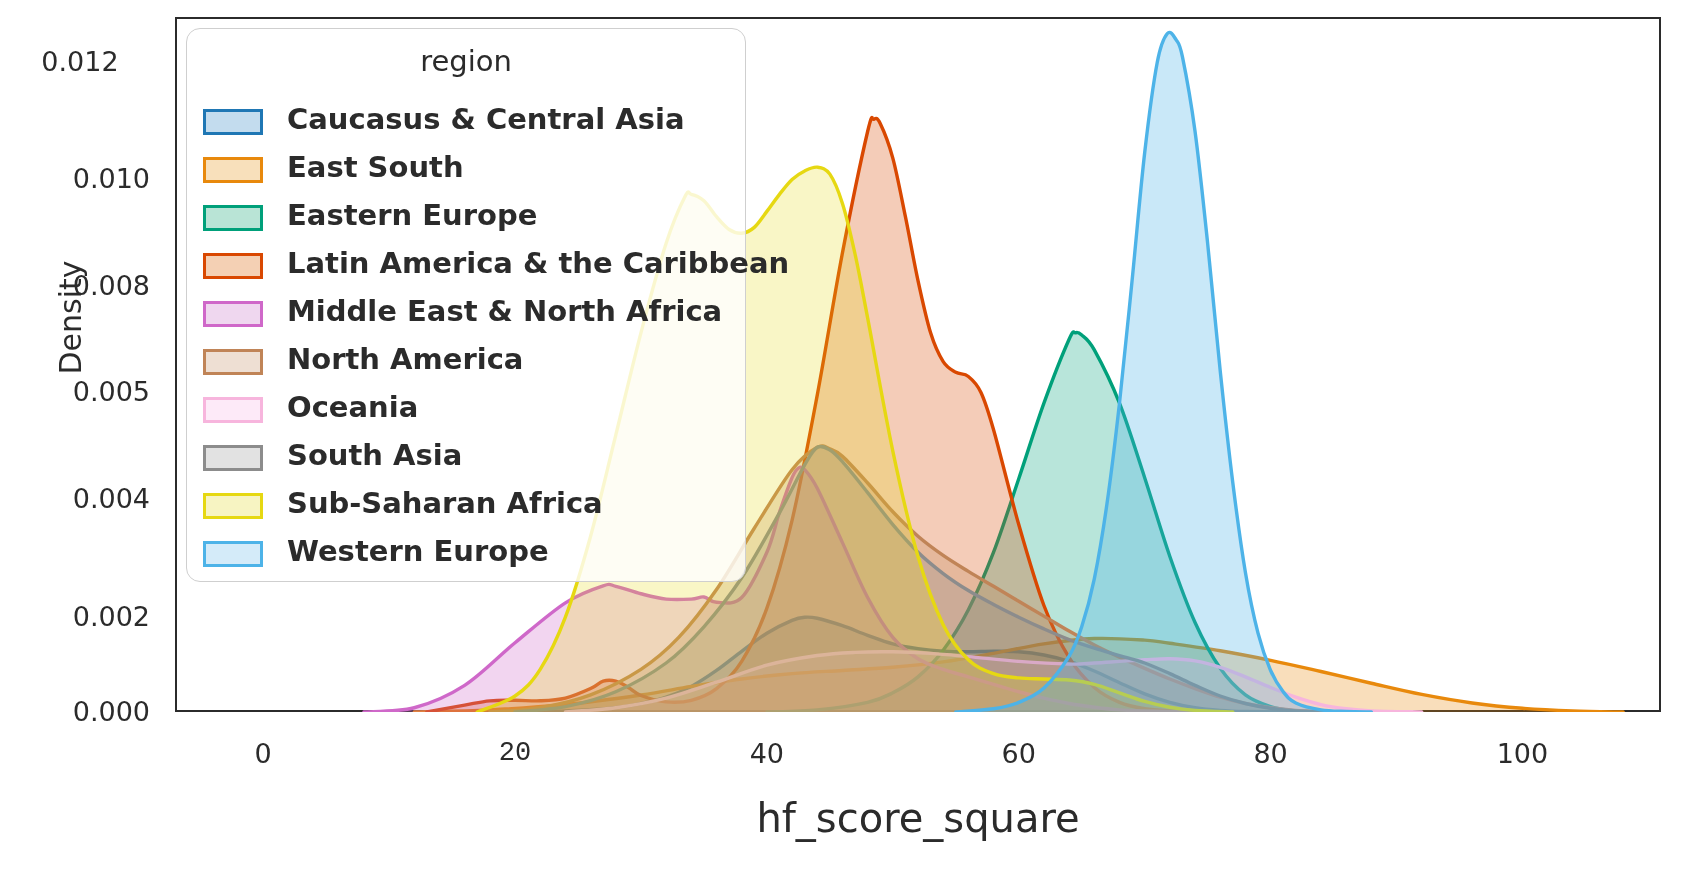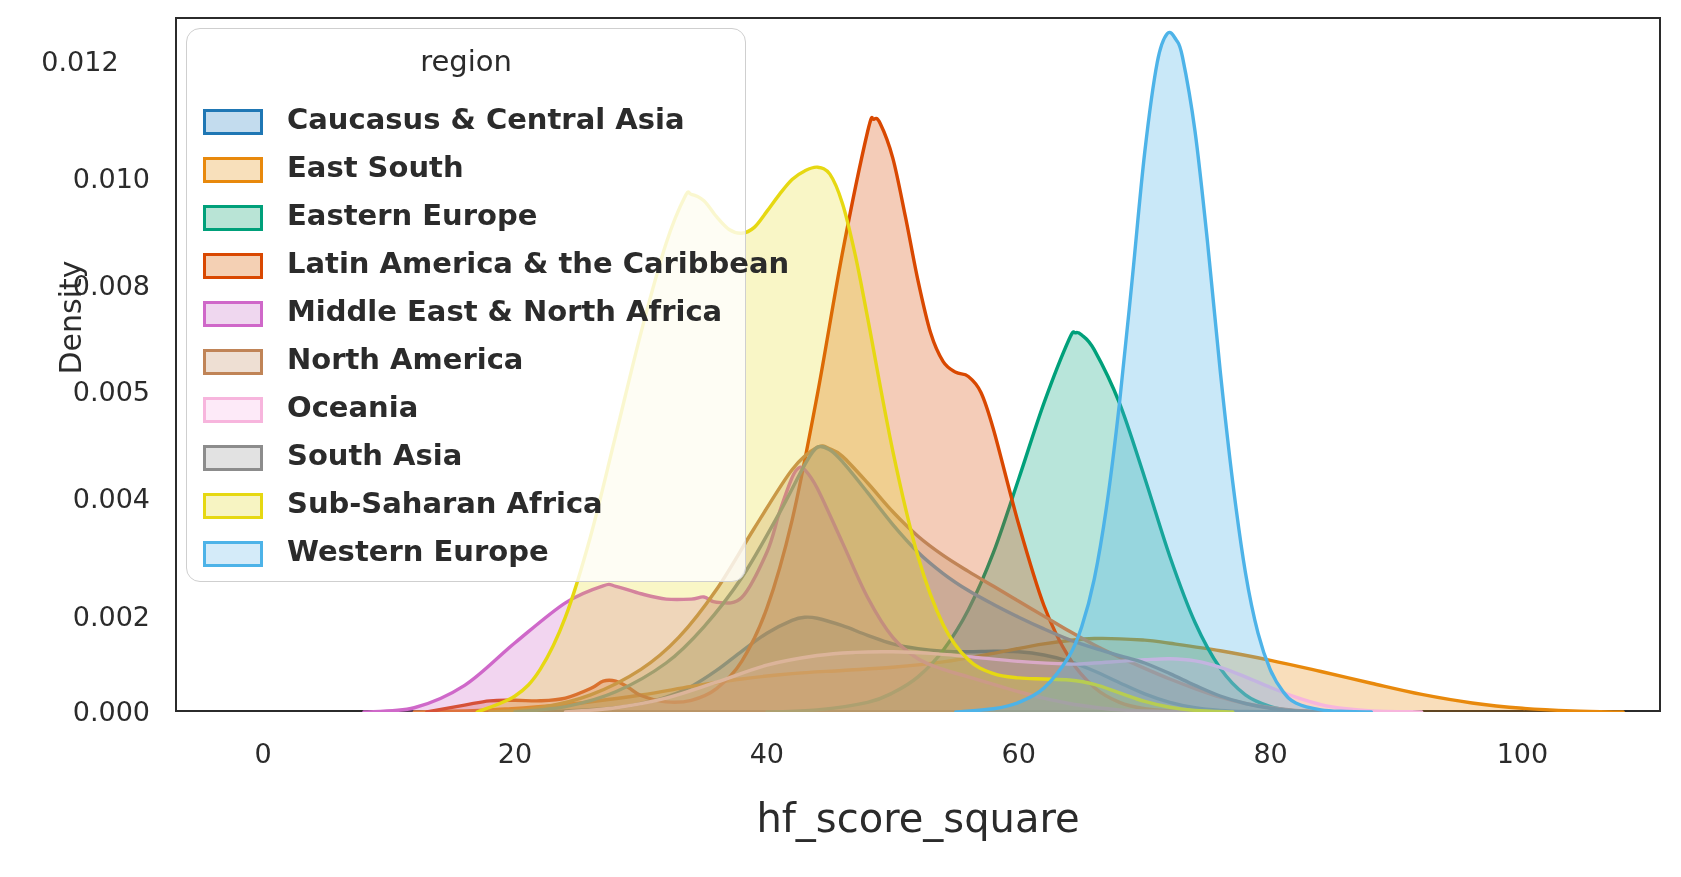--- a/index.html
+++ b/index.html
@@ -78,21 +78,21 @@
         <path d="M 340.02 695.00 C 348.41 694.11, 373.60 693.05, 390.39 689.67 C 407.18 686.30, 423.97 682.04, 440.76 674.76 C 457.55 667.48, 476.44 656.83, 491.14 646.00 C 505.83 635.17, 516.32 623.99, 528.92 609.79 C 541.51 595.59, 554.10 579.79, 566.69 560.79 C 579.29 541.80, 593.98 514.64, 604.47 495.82 C 614.97 477.00, 623.36 458.81, 629.66 447.89 C 635.96 436.97, 638.06 432.80, 642.25 430.31 C 646.45 427.83, 650.65 430.58, 654.85 432.98 C 659.05 435.37, 661.14 437.59, 667.44 444.69 C 673.74 451.79, 684.23 465.11, 692.63 475.58 C 701.02 486.06, 709.42 497.60, 717.81 507.54 C 726.21 517.48, 734.60 527.06, 743.00 535.23 C 751.40 543.40, 759.79 550.14, 768.19 556.53 C 776.58 562.92, 784.98 568.43, 793.37 573.57 C 801.77 578.72, 810.16 582.98, 818.56 587.42 C 826.95 591.86, 835.35 596.12, 843.75 600.20 C 852.14 604.29, 860.54 608.19, 868.93 611.92 C 877.33 615.65, 885.72 619.38, 894.12 622.57 C 902.51 625.77, 910.91 628.43, 919.31 631.09 C 927.70 633.75, 936.10 636.06, 944.49 638.55 C 952.89 641.03, 961.28 642.99, 969.68 646.00 C 978.07 649.02, 986.47 652.93, 994.86 656.66 C 1003.26 660.38, 1011.66 664.64, 1020.05 668.37 C 1028.45 672.10, 1036.84 676.01, 1045.24 679.02 C 1053.63 682.04, 1062.03 684.44, 1070.42 686.48 C 1078.82 688.52, 1087.21 690.03, 1095.61 691.27 C 1104.01 692.51, 1110.30 693.31, 1120.80 693.93 C 1131.29 694.56, 1152.28 694.82, 1158.58 695.00" fill="none" stroke="#8c8c8c" stroke-width="3.4" stroke-linejoin="round" stroke-linecap="round"></path>
         <path d="M 302.24 695.00 C 308.53 692.34, 329.52 686.12, 340.02 679.02 C 350.51 671.92, 356.81 665.53, 365.20 652.39 C 373.60 639.26, 381.99 622.39, 390.39 600.20 C 398.79 578.01, 407.18 549.61, 415.58 519.25 C 423.97 488.90, 432.37 451.97, 440.76 418.07 C 449.16 384.16, 457.55 347.77, 465.95 315.81 C 474.34 283.86, 483.79 249.06, 491.14 226.34 C 498.48 203.62, 505.83 187.64, 510.03 179.48 C 514.22 171.31, 513.17 176.63, 516.32 177.34 C 519.47 178.05, 524.72 180.01, 528.92 183.74 C 533.11 187.46, 537.31 194.92, 541.51 199.71 C 545.71 204.51, 549.90 209.74, 554.10 212.49 C 558.30 215.25, 562.50 216.58, 566.69 216.22 C 570.89 215.87, 575.09 214.00, 579.29 210.36 C 583.49 206.72, 587.68 199.89, 591.88 194.39 C 596.08 188.88, 600.28 182.67, 604.47 177.34 C 608.67 172.02, 612.87 166.34, 617.07 162.43 C 621.27 158.53, 625.46 155.95, 629.66 153.91 C 633.86 151.87, 638.06 149.65, 642.25 150.18 C 646.45 150.72, 650.65 151.07, 654.85 157.11 C 659.05 163.14, 663.24 173.08, 667.44 186.40 C 671.64 199.71, 675.84 217.91, 680.03 236.99 C 684.23 256.08, 686.33 268.06, 692.63 300.90 C 698.92 333.74, 709.42 394.28, 717.81 434.04 C 726.21 473.81, 734.60 510.55, 743.00 539.49 C 751.40 568.43, 759.79 590.44, 768.19 607.66 C 776.58 624.88, 784.98 634.64, 793.37 642.81 C 801.77 650.97, 810.16 653.64, 818.56 656.66 C 826.95 659.67, 835.35 660.03, 843.75 660.92 C 852.14 661.80, 860.54 661.63, 868.93 661.98 C 877.33 662.34, 885.72 662.16, 894.12 663.05 C 902.51 663.93, 910.91 665.18, 919.31 667.31 C 927.70 669.44, 936.10 672.99, 944.49 675.83 C 952.89 678.67, 961.28 681.95, 969.68 684.35 C 978.07 686.75, 986.47 688.70, 994.86 690.21 C 1003.26 691.72, 1009.56 692.60, 1020.05 693.40 C 1030.55 694.20, 1051.53 694.73, 1057.83 695.00 L 1057.83 695 L 302.24 695 Z" fill="#e6d812" fill-opacity="0.24" stroke="none"></path>
         <path d="M 302.24 695.00 C 308.53 692.34, 329.52 686.12, 340.02 679.02 C 350.51 671.92, 356.81 665.53, 365.20 652.39 C 373.60 639.26, 381.99 622.39, 390.39 600.20 C 398.79 578.01, 407.18 549.61, 415.58 519.25 C 423.97 488.90, 432.37 451.97, 440.76 418.07 C 449.16 384.16, 457.55 347.77, 465.95 315.81 C 474.34 283.86, 483.79 249.06, 491.14 226.34 C 498.48 203.62, 505.83 187.64, 510.03 179.48 C 514.22 171.31, 513.17 176.63, 516.32 177.34 C 519.47 178.05, 524.72 180.01, 528.92 183.74 C 533.11 187.46, 537.31 194.92, 541.51 199.71 C 545.71 204.51, 549.90 209.74, 554.10 212.49 C 558.30 215.25, 562.50 216.58, 566.69 216.22 C 570.89 215.87, 575.09 214.00, 579.29 210.36 C 583.49 206.72, 587.68 199.89, 591.88 194.39 C 596.08 188.88, 600.28 182.67, 604.47 177.34 C 608.67 172.02, 612.87 166.34, 617.07 162.43 C 621.27 158.53, 625.46 155.95, 629.66 153.91 C 633.86 151.87, 638.06 149.65, 642.25 150.18 C 646.45 150.72, 650.65 151.07, 654.85 157.11 C 659.05 163.14, 663.24 173.08, 667.44 186.40 C 671.64 199.71, 675.84 217.91, 680.03 236.99 C 684.23 256.08, 686.33 268.06, 692.63 300.90 C 698.92 333.74, 709.42 394.28, 717.81 434.04 C 726.21 473.81, 734.60 510.55, 743.00 539.49 C 751.40 568.43, 759.79 590.44, 768.19 607.66 C 776.58 624.88, 784.98 634.64, 793.37 642.81 C 801.77 650.97, 810.16 653.64, 818.56 656.66 C 826.95 659.67, 835.35 660.03, 843.75 660.92 C 852.14 661.80, 860.54 661.63, 868.93 661.98 C 877.33 662.34, 885.72 662.16, 894.12 663.05 C 902.51 663.93, 910.91 665.18, 919.31 667.31 C 927.70 669.44, 936.10 672.99, 944.49 675.83 C 952.89 678.67, 961.28 681.95, 969.68 684.35 C 978.07 686.75, 986.47 688.70, 994.86 690.21 C 1003.26 691.72, 1009.56 692.60, 1020.05 693.40 C 1030.55 694.20, 1051.53 694.73, 1057.83 695.00" fill="none" stroke="#e6d812" stroke-width="3.4" stroke-linejoin="round" stroke-linecap="round"></path>
         <path d="M 780.78 695.00 C 787.08 694.47, 808.06 693.40, 818.56 691.80 C 829.05 690.21, 835.35 688.88, 843.75 685.41 C 852.14 681.95, 860.54 678.76, 868.93 671.03 C 877.33 663.31, 887.82 649.29, 894.12 639.08 C 900.42 628.87, 902.51 622.66, 906.71 609.79 C 910.91 596.92, 915.11 582.27, 919.31 561.86 C 923.50 541.44, 927.70 516.59, 931.90 487.30 C 936.10 458.01, 940.29 423.39, 944.49 386.11 C 948.69 348.83, 952.89 305.34, 957.08 263.62 C 961.28 221.90, 965.48 172.20, 969.68 135.80 C 973.88 99.41, 978.49 65.15, 982.27 45.27 C 986.05 25.39, 989.20 20.24, 992.35 16.51 C 995.49 12.78, 998.64 18.99, 1001.16 22.90 C 1003.68 26.81, 1004.31 24.68, 1007.46 39.94 C 1010.61 55.21, 1015.85 83.44, 1020.05 114.50 C 1024.25 145.57, 1028.45 186.40, 1032.64 226.34 C 1036.84 266.28, 1041.04 314.21, 1045.24 354.16 C 1049.44 394.10, 1053.63 432.44, 1057.83 466.00 C 1062.03 499.55, 1066.23 530.44, 1070.42 555.47 C 1074.62 580.50, 1078.82 599.85, 1083.02 616.18 C 1087.21 632.51, 1091.41 643.70, 1095.61 653.46 C 1099.81 663.22, 1104.01 669.35, 1108.20 674.76 C 1112.40 680.18, 1114.50 682.93, 1120.80 685.95 C 1127.09 688.96, 1137.59 691.45, 1145.98 692.87 C 1154.38 694.29, 1162.77 694.11, 1171.17 694.47 C 1179.56 694.82, 1192.16 694.91, 1196.36 695.00 L 1196.36 695 L 780.78 695 Z" fill="#4db3e8" fill-opacity="0.3" stroke="none"></path>
         <path d="M 780.78 695.00 C 787.08 694.47, 808.06 693.40, 818.56 691.80 C 829.05 690.21, 835.35 688.88, 843.75 685.41 C 852.14 681.95, 860.54 678.76, 868.93 671.03 C 877.33 663.31, 887.82 649.29, 894.12 639.08 C 900.42 628.87, 902.51 622.66, 906.71 609.79 C 910.91 596.92, 915.11 582.27, 919.31 561.86 C 923.50 541.44, 927.70 516.59, 931.90 487.30 C 936.10 458.01, 940.29 423.39, 944.49 386.11 C 948.69 348.83, 952.89 305.34, 957.08 263.62 C 961.28 221.90, 965.48 172.20, 969.68 135.80 C 973.88 99.41, 978.49 65.15, 982.27 45.27 C 986.05 25.39, 989.20 20.24, 992.35 16.51 C 995.49 12.78, 998.64 18.99, 1001.16 22.90 C 1003.68 26.81, 1004.31 24.68, 1007.46 39.94 C 1010.61 55.21, 1015.85 83.44, 1020.05 114.50 C 1024.25 145.57, 1028.45 186.40, 1032.64 226.34 C 1036.84 266.28, 1041.04 314.21, 1045.24 354.16 C 1049.44 394.10, 1053.63 432.44, 1057.83 466.00 C 1062.03 499.55, 1066.23 530.44, 1070.42 555.47 C 1074.62 580.50, 1078.82 599.85, 1083.02 616.18 C 1087.21 632.51, 1091.41 643.70, 1095.61 653.46 C 1099.81 663.22, 1104.01 669.35, 1108.20 674.76 C 1112.40 680.18, 1114.50 682.93, 1120.80 685.95 C 1127.09 688.96, 1137.59 691.45, 1145.98 692.87 C 1154.38 694.29, 1162.77 694.11, 1171.17 694.47 C 1179.56 694.82, 1192.16 694.91, 1196.36 695.00" fill="none" stroke="#4db3e8" stroke-width="3.4" stroke-linejoin="round" stroke-linecap="round"></path>
       </g>
     </svg>
 
   <div id="xticks">
       <div class="xlabel-txt" style="left: 203.153px; top: 740px;">0</div>
-      <div class="xlabel-txt" style="left: 455.017px; top: 740px;">20</div>
+      <div class="xlabel-txt" style="left: 455.017px; top: 740px; font-family: Liberation Mono, monospace;">20</div>
       <div class="xlabel-txt" style="left: 706.881px; top: 740px;">40</div>
       <div class="xlabel-txt" style="left: 958.746px; top: 740px;">60</div>
       <div class="xlabel-txt" style="left: 1210.61px; top: 740px;">80</div>
       <div class="xlabel-txt" style="left: 1462.47px; top: 740px;">100</div>
     </div>
 
   <div id="xlabel">hf_score_square</div>
 
   <div id="legend">
     <div id="legend-title">region</div>

